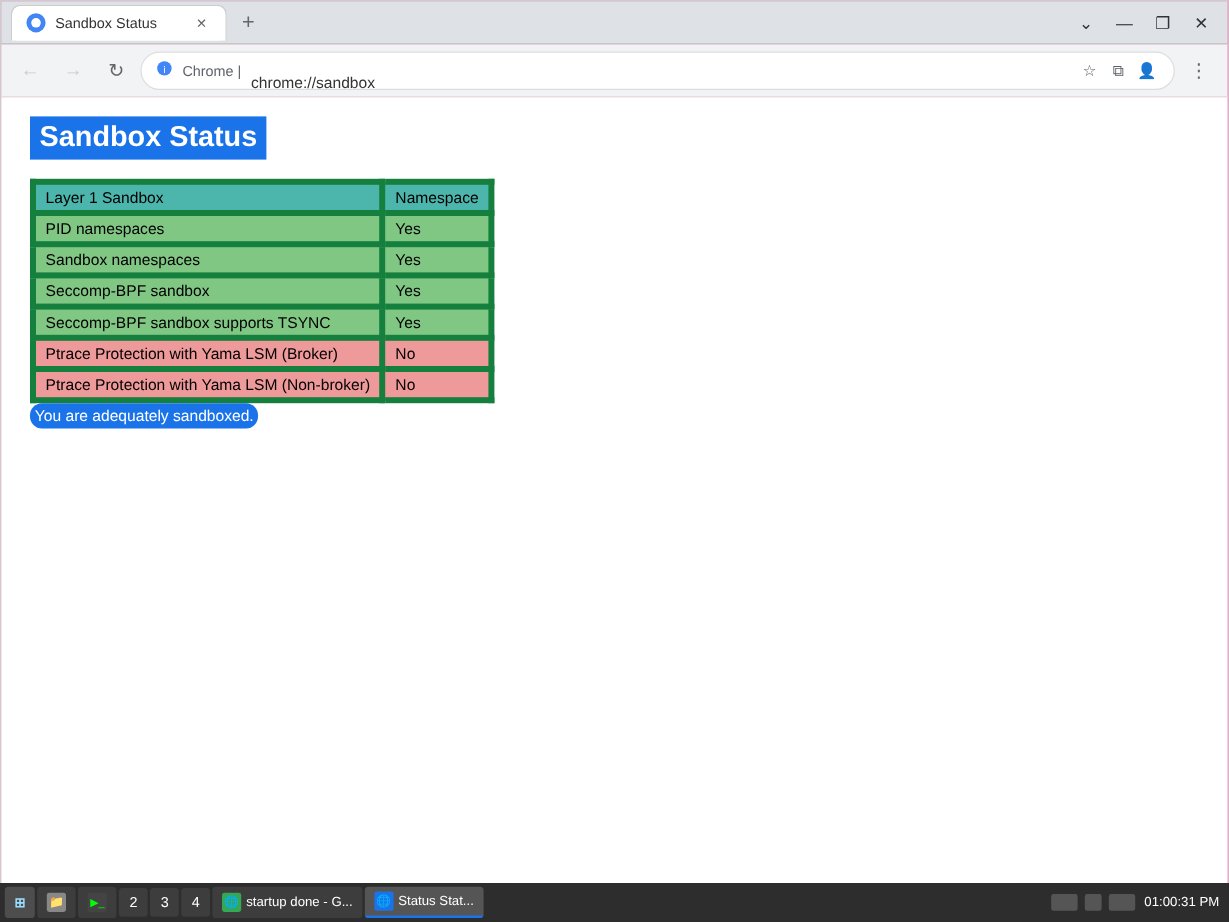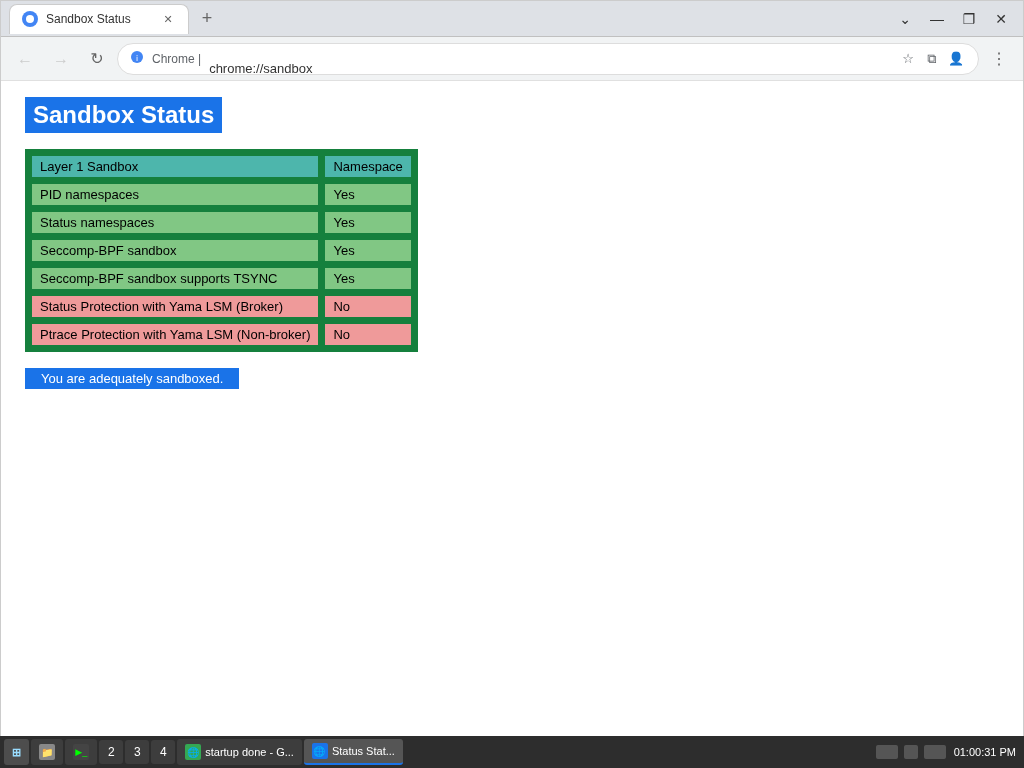--- a/index.html
+++ b/index.html
@@ -166,21 +166,21 @@
       padding: 4px 8px;
       display: inline-block;
       margin-bottom: 16px;
     }
 
     .sandbox-table {
       border-collapse: collapse;
       border: 2px solid #888;
     }
     .sandbox-table td {
-      border: 7px solid #15803d;
+      border: 5px solid #15803d;
       padding: 3px 8px;
       font-size: 13px;
     }
     .header-row td {
       background: #4db6ac;
       color: #000;
       font-weight: normal;
     }
     .yes-row td:first-child {
       background: #81c784;
@@ -189,26 +189,27 @@
       background: #81c784;
     }
     .no-row td:first-child {
       background: #ef9a9a;
     }
     .no-row td:last-child {
       background: #ef9a9a;
     }
 
     .status-message {
-      margin-top: 16px;
+      margin-top: 0;
       font-size: 13px;
       color: #fff;
       background: #1a73e8;
-      padding: 3px 16px;
+      padding: 3px 4px;
       display: inline-block;
+      border-radius: 10px;
     }
 
     
     .taskbar {
       position: fixed;
       bottom: 0;
       left: 0;
       width: 1024px;
       height: 32px;
       background: #2d2d2d;
@@ -348,33 +349,33 @@
         <tr class="header-row">
           <td>Layer 1 Sandbox</td>
           <td>Namespace</td>
         </tr>
 
       <tr class="yes-row">
             <td>PID namespaces</td>
             <td>Yes</td>
           </tr>
           <tr class="yes-row">
-            <td>Status namespaces</td>
+            <td>Sandbox namespaces</td>
             <td>Yes</td>
           </tr>
           <tr class="yes-row">
             <td>Seccomp-BPF sandbox</td>
             <td>Yes</td>
           </tr>
           <tr class="yes-row">
             <td>Seccomp-BPF sandbox supports TSYNC</td>
             <td>Yes</td>
           </tr>
           <tr class="no-row">
-            <td>Status Protection with Yama LSM (Broker)</td>
+            <td>Ptrace Protection with Yama LSM (Broker)</td>
             <td>No</td>
           </tr>
           <tr class="no-row">
             <td>Ptrace Protection with Yama LSM (Non-broker)</td>
             <td>No</td>
           </tr>
         </tbody>
     </table>
 
     <div class="status-message">You are adequately sandboxed.</div>

